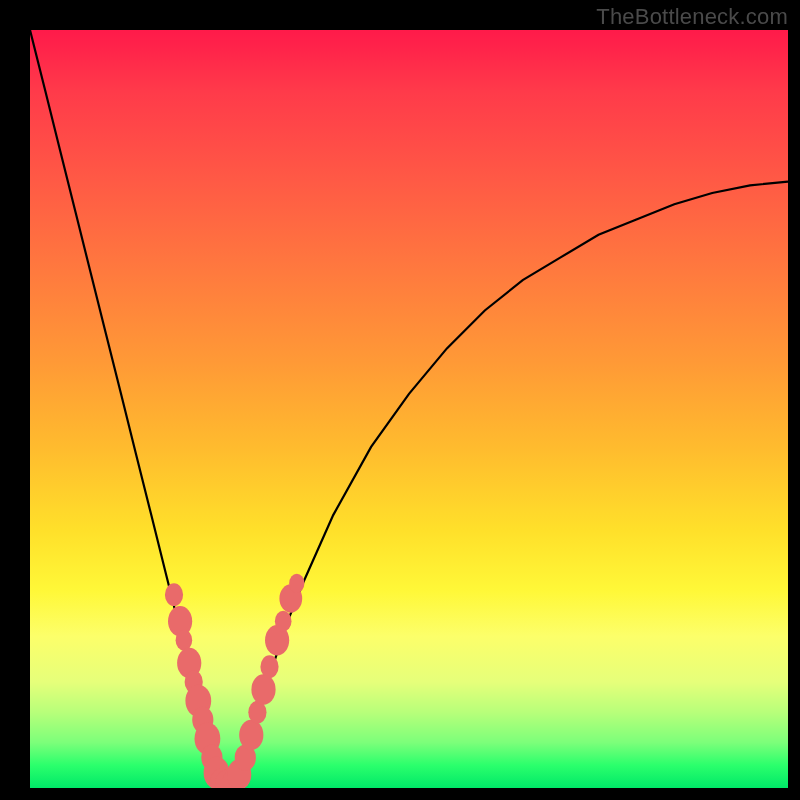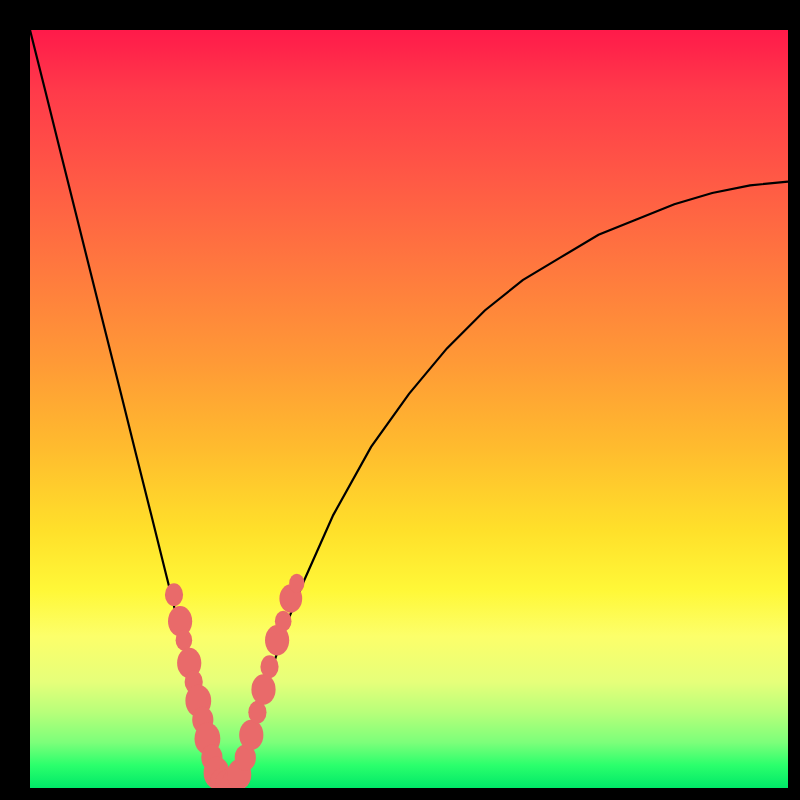--- a/index.html
+++ b/index.html
@@ -84,13 +84,14 @@
           <ellipse cx="227.4" cy="682.2" rx="9.1" ry="11.4" fill="#e96a6a" stroke="#c94f4f" stroke-width="0"></ellipse>
           <ellipse cx="233.5" cy="659.5" rx="12.1" ry="15.2" fill="#e96a6a" stroke="#c94f4f" stroke-width="0"></ellipse>
           <ellipse cx="239.5" cy="636.7" rx="9.1" ry="11.4" fill="#e96a6a" stroke="#c94f4f" stroke-width="0"></ellipse>
           <ellipse cx="247.1" cy="610.2" rx="12.1" ry="15.2" fill="#e96a6a" stroke="#c94f4f" stroke-width="0"></ellipse>
           <ellipse cx="253.2" cy="591.2" rx="8.3" ry="10.4" fill="#e96a6a" stroke="#c94f4f" stroke-width="0"></ellipse>
           <ellipse cx="260.8" cy="568.5" rx="11.4" ry="14.2" fill="#e96a6a" stroke="#c94f4f" stroke-width="0"></ellipse>
           <ellipse cx="266.8" cy="553.3" rx="7.6" ry="9.5" fill="#e96a6a" stroke="#c94f4f" stroke-width="0"></ellipse>
         </g>
     </svg>
   </div>
+  <div class="watermark">TheBottleneck.com</div>
 </div>
 
 </body></html>

